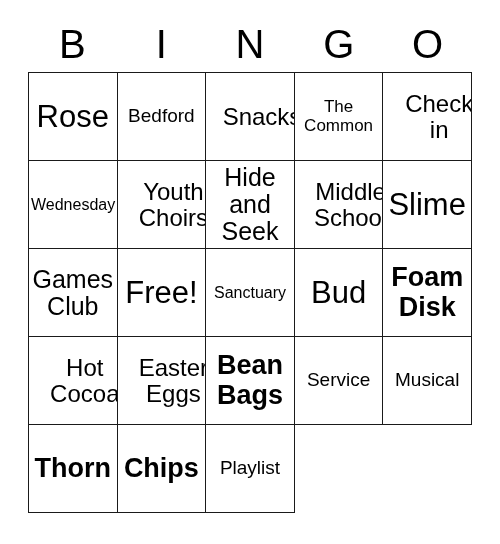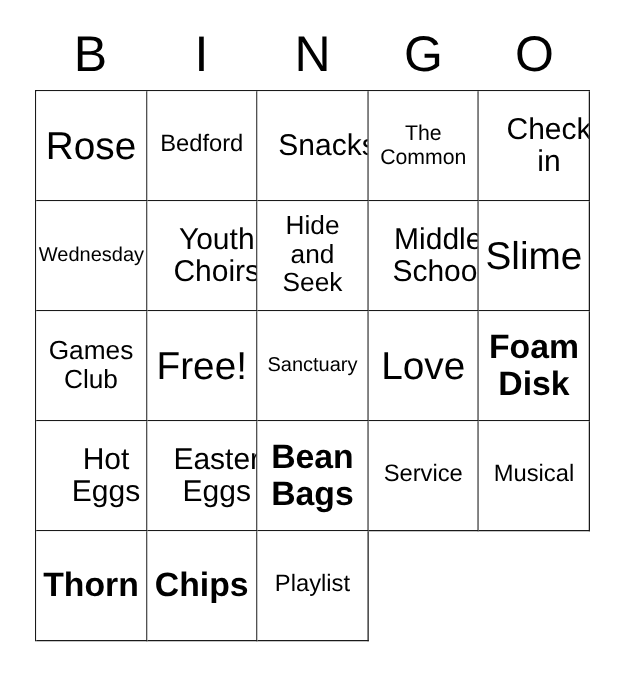--- a/index.html
+++ b/index.html
@@ -82,21 +82,21 @@
     line-height: 1.08;
     color: #000000;
     white-space: pre-line;
     word-break: normal;
   }
 
   
   .fs-xxl { font-size: 31px; }
   .fs-xl  { font-size: 27px; font-weight: bold; }
   .fs-lg  { font-size: 24px; margin-left: 24px; }
-  .fs-md  { font-size: 21px; }
+  .fs-md  { font-size: 25px; }
   .fs-sm  { font-size: 19px; }
   .fs-xs  { font-size: 17px; }
   .fs-xxs { font-size: 16px; }
 </style>
 </head>
 <body>
 
 <div id="card">
 
   <div id="bingo-header">
@@ -148,29 +148,29 @@
         <span class="cell-text fs-md">Games
 Club</span>
       </div>
       <div class="bingo-cell">
         <span class="cell-text fs-xxl">Free!</span>
       </div>
       <div class="bingo-cell">
         <span class="cell-text fs-xxs">Sanctuary</span>
       </div>
       <div class="bingo-cell">
-        <span class="cell-text fs-xxl">Love</span>
+        <span class="cell-text fs-xxl">Bud</span>
       </div>
       <div class="bingo-cell">
         <span class="cell-text fs-xl">Foam
 Disk</span>
       </div>
       <div class="bingo-cell">
         <span class="cell-text fs-lg">Hot
-Eggs</span>
+Cocoa</span>
       </div>
       <div class="bingo-cell">
         <span class="cell-text fs-lg">Easter
 Eggs</span>
       </div>
       <div class="bingo-cell">
         <span class="cell-text fs-xl">Bean
 Bags</span>
       </div>
       <div class="bingo-cell">

